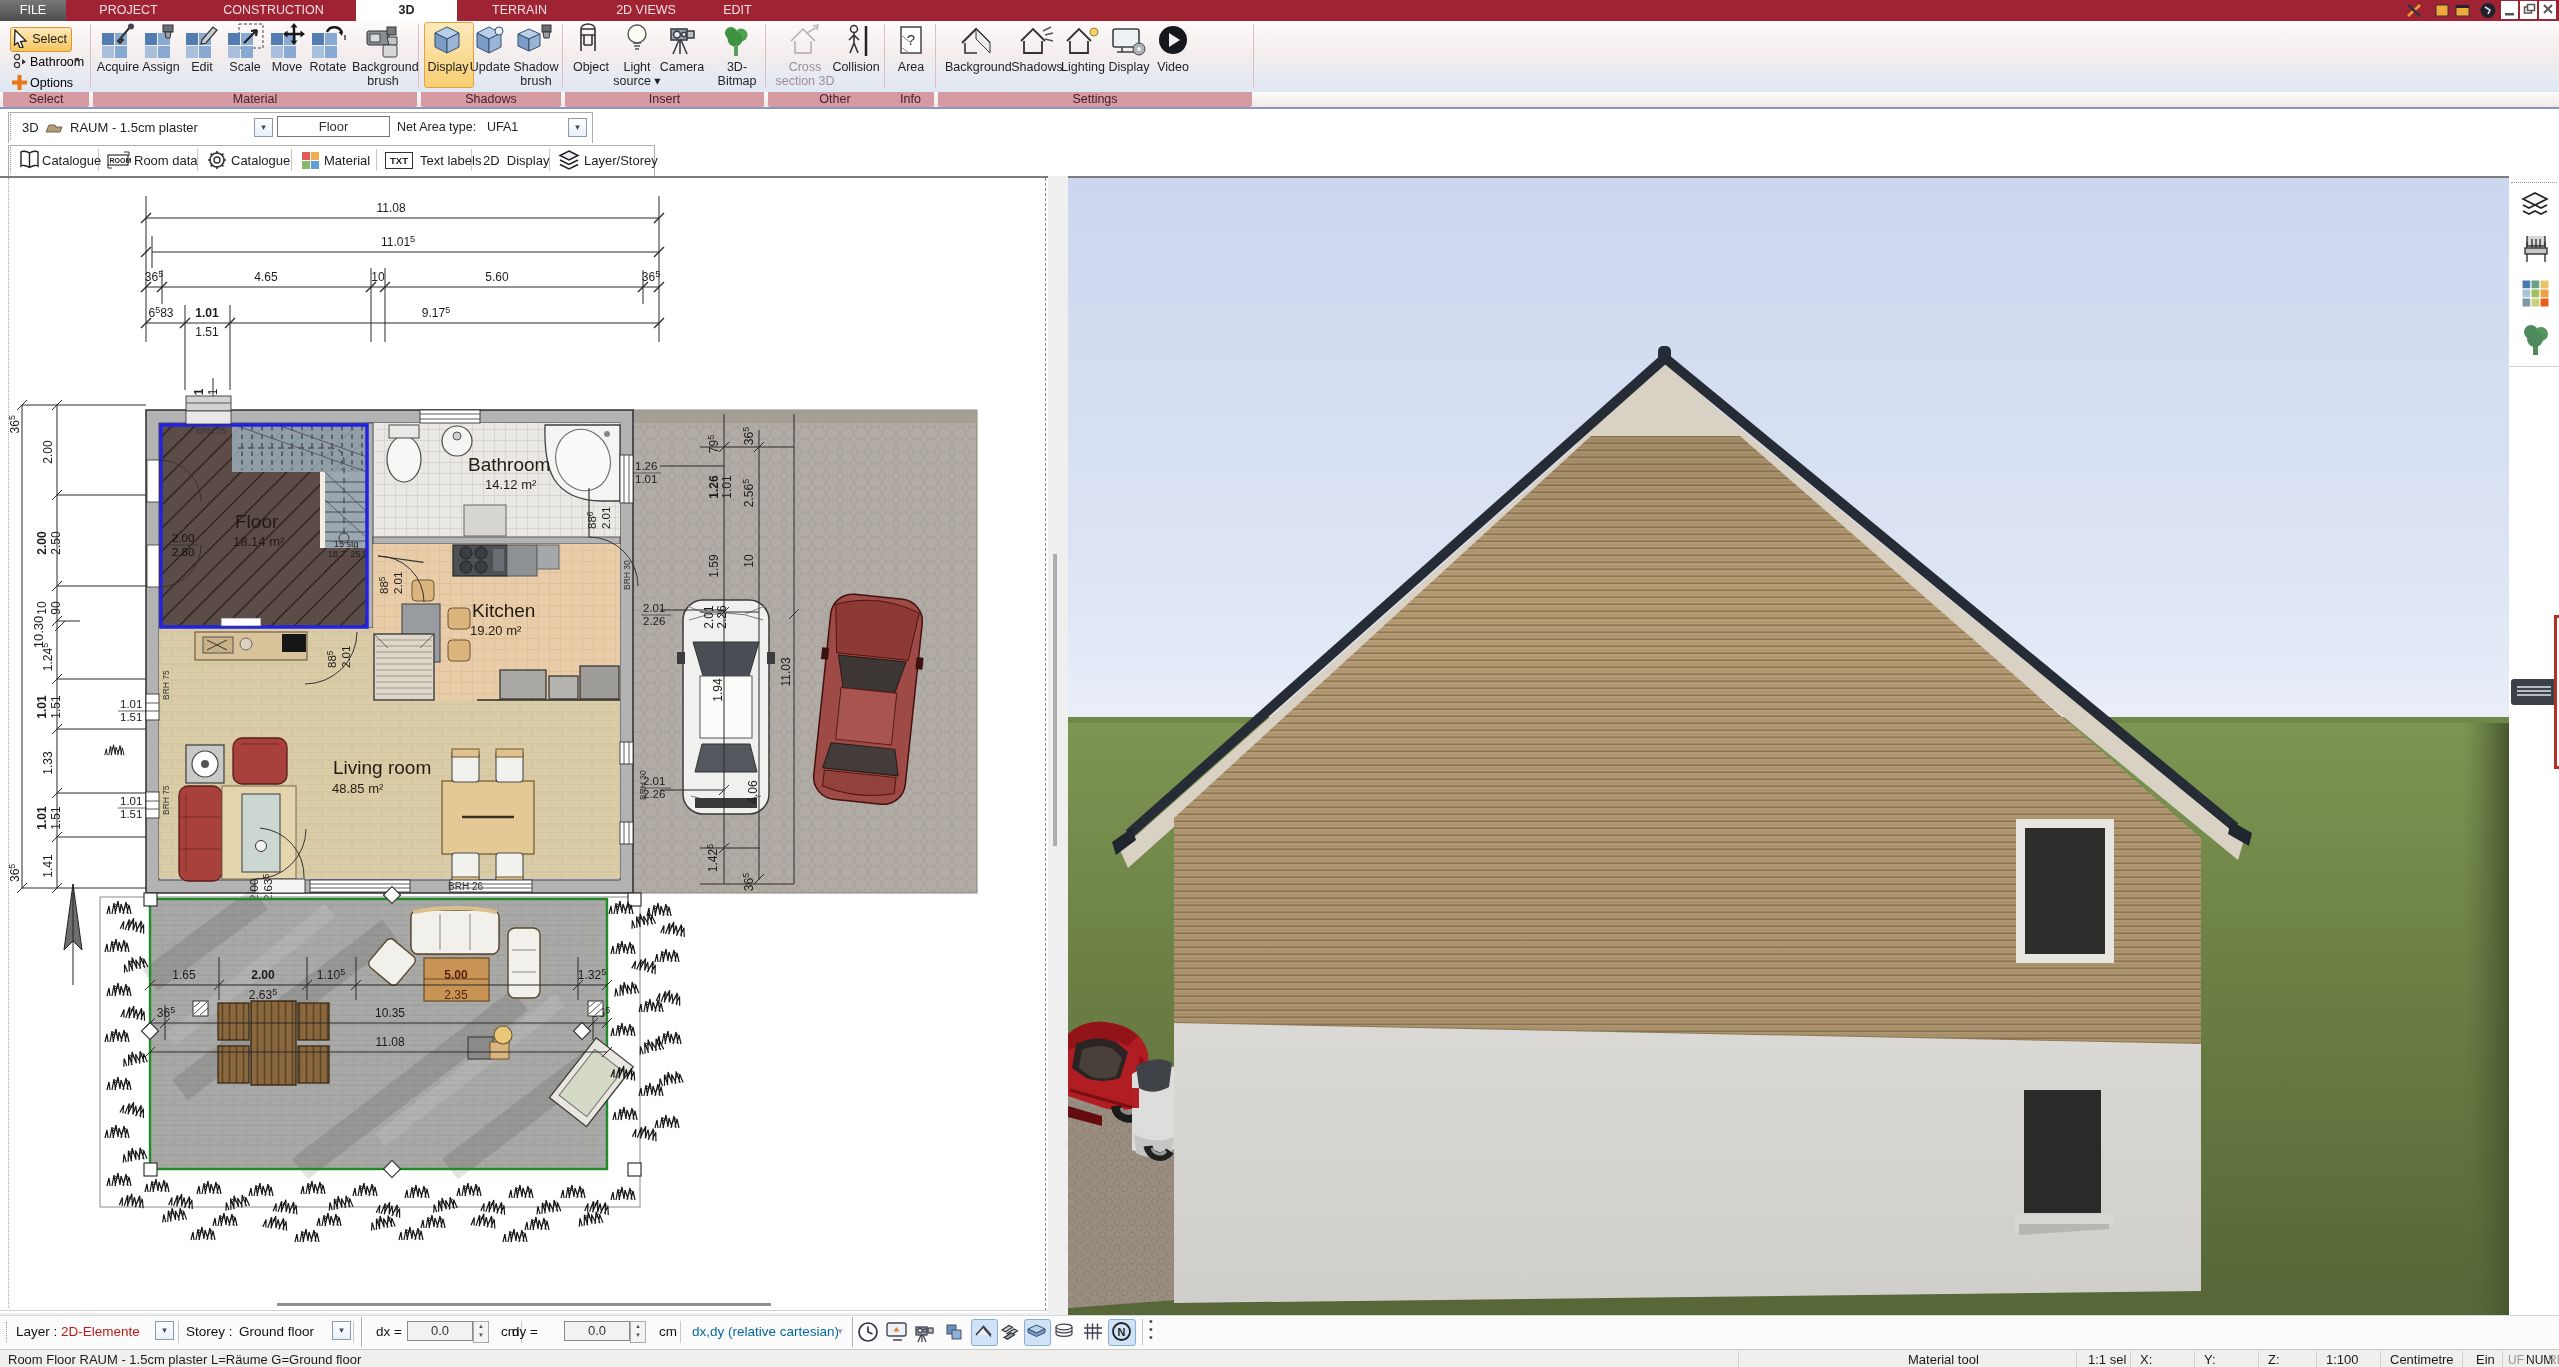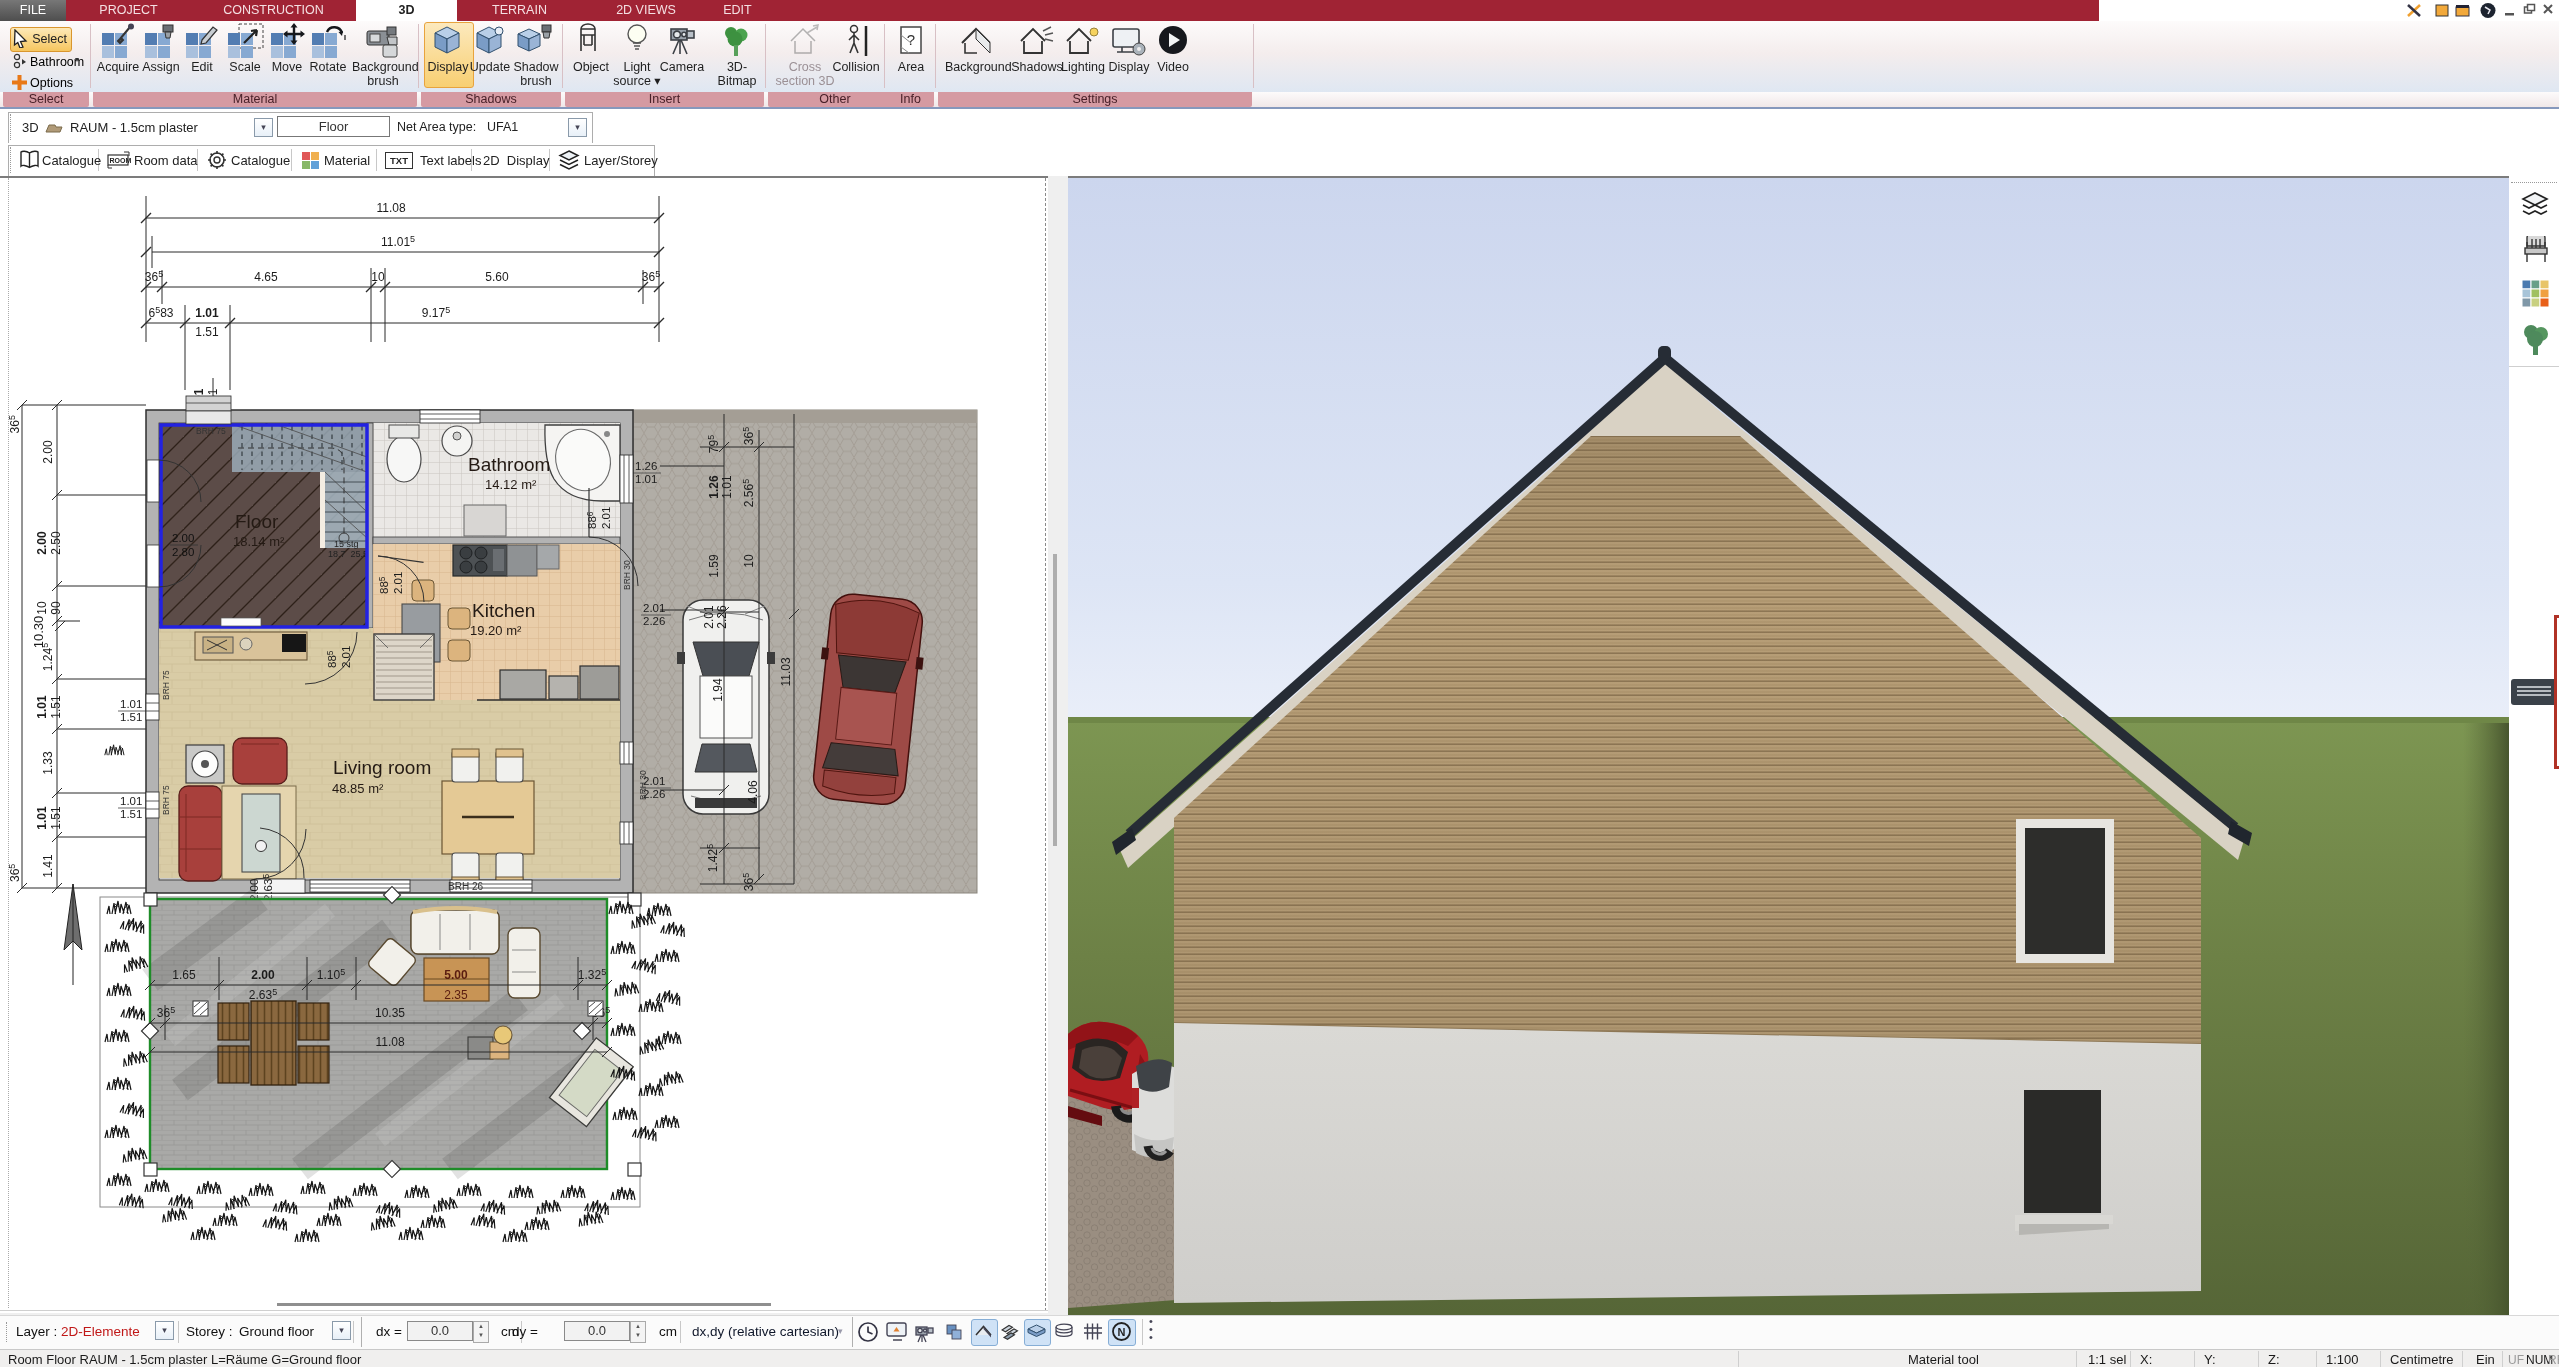--- a/index.html
+++ b/index.html
@@ -1,17 +1,17 @@
 <!DOCTYPE html>
 <html><head><meta charset="utf-8"><style>
 html,body{margin:0;padding:0;width:2559px;height:1367px;overflow:hidden;background:#ffffff;
 font-family:"Liberation Sans",sans-serif;-webkit-font-smoothing:antialiased}
 .abs{position:absolute}
 .t{position:absolute;white-space:nowrap}
-#menubar{position:absolute;left:0;top:0;width:2099px;height:21px;background:#a02334}
+#menubar{position:absolute;left:0;top:0;width:2559px;height:21px;background:#a02334}
 .mtab{position:absolute;top:0;height:21px;color:#f4dfe2;font-size:12.5px;line-height:21px;text-align:center}
 #ribbon{position:absolute;left:0;top:21px;width:2559px;height:71px;
 background:linear-gradient(180deg,#fdfbfb 0%,#f4eded 45%,#dfe7f2 100%)}
 .gsep{position:absolute;top:3px;height:64px;width:1px;background:#d8c0c5}
 #gstrip{position:absolute;left:0;top:92px;width:2559px;height:15px;background:linear-gradient(180deg,#fdfbfb,#f0e7e8)}
 .glab{position:absolute;top:0;height:15px;background:#d59aa2;color:#482028;font-size:12.5px;line-height:15px;text-align:center;border-radius:0 0 2px 2px}
 .rb{position:absolute;top:2px;text-align:center;font-size:12.5px;color:#1f1f1f;line-height:13.5px}
 .rb svg{display:block;margin:0 auto}
 #blueline{position:absolute;left:0;top:107px;width:2559px;height:2px;background:#8698bc}
 .tbox{position:absolute;background:#fff;border:1px solid #adadad}
@@ -376,21 +376,21 @@
  <div class="t" style="left:376px;top:8px;font-size:13.5px;color:#111">dx =</div>
  <div class="inp" style="left:407px;top:5px;width:64px;height:18px;line-height:18px">0.0</div>
  <div class="abs" style="left:473px;top:5px;width:14px;height:20px;border:1px solid #aaa;background:#f4f4f4;font-size:6px;text-align:center;color:#555;line-height:9px">▲<br>▼</div>
  <div class="t" style="left:501px;top:8px;font-size:13.5px;color:#111">cm</div>
  <div class="tsep" style="left:521px;top:5px;height:22px"></div>
  <div class="t" style="left:512px;top:8px;font-size:13.5px;color:#111">dy =</div>
  <div class="inp" style="left:564px;top:5px;width:64px;height:18px;line-height:18px">0.0</div>
  <div class="abs" style="left:630px;top:5px;width:14px;height:20px;border:1px solid #aaa;background:#f4f4f4;font-size:6px;text-align:center;color:#555;line-height:9px">▲<br>▼</div>
  <div class="t" style="left:659px;top:8px;font-size:13.5px;color:#111">cm</div>
  <div class="tsep" style="left:680px;top:5px;height:22px"></div>
- <div class="t" style="left:692px;top:8px;font-size:13.5px;color:#0f172a">dx,dy (relative cartesian)</div>
+ <div class="t" style="left:692px;top:8px;font-size:13.5px;color:#0369a1">dx,dy (relative cartesian)</div>
  <div class="t" style="left:838px;top:10px;font-size:9px;color:#99a">▾</div>
  <div class="tsep" style="left:852px;top:1px;height:30px;background:#b0b0b0"></div>
  <svg class="abs" style="left:858px;top:6px" width="21" height="21">
       <circle cx="10" cy="10" r="9" fill="none" stroke="#334" stroke-width="1.7"></circle>
       <path d="M10,4.5 V10 L14.5,12" stroke="#334" stroke-width="1.7" fill="none"></path>
     </svg>
  <svg class="abs" style="left:886px;top:6px" width="23" height="21">
       <rect x="1" y="1" width="19" height="13" rx="2" fill="#eef2f6" stroke="#445" stroke-width="1.4"></rect>
       <path d="M7,18 h9" stroke="#445" stroke-width="1.5"></path>
       <path d="M10.5,5 l3,4.5 h-6 z" fill="#e08030"></path>

